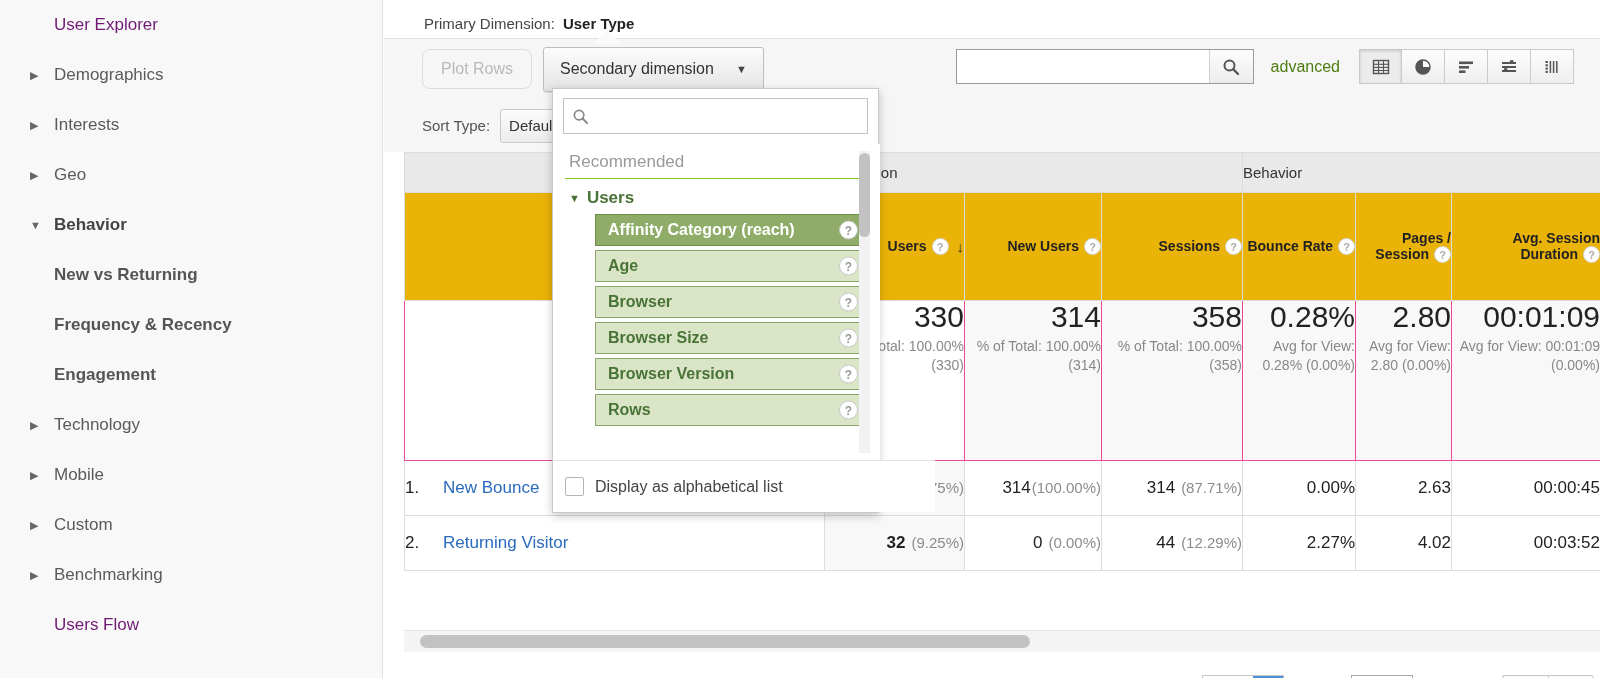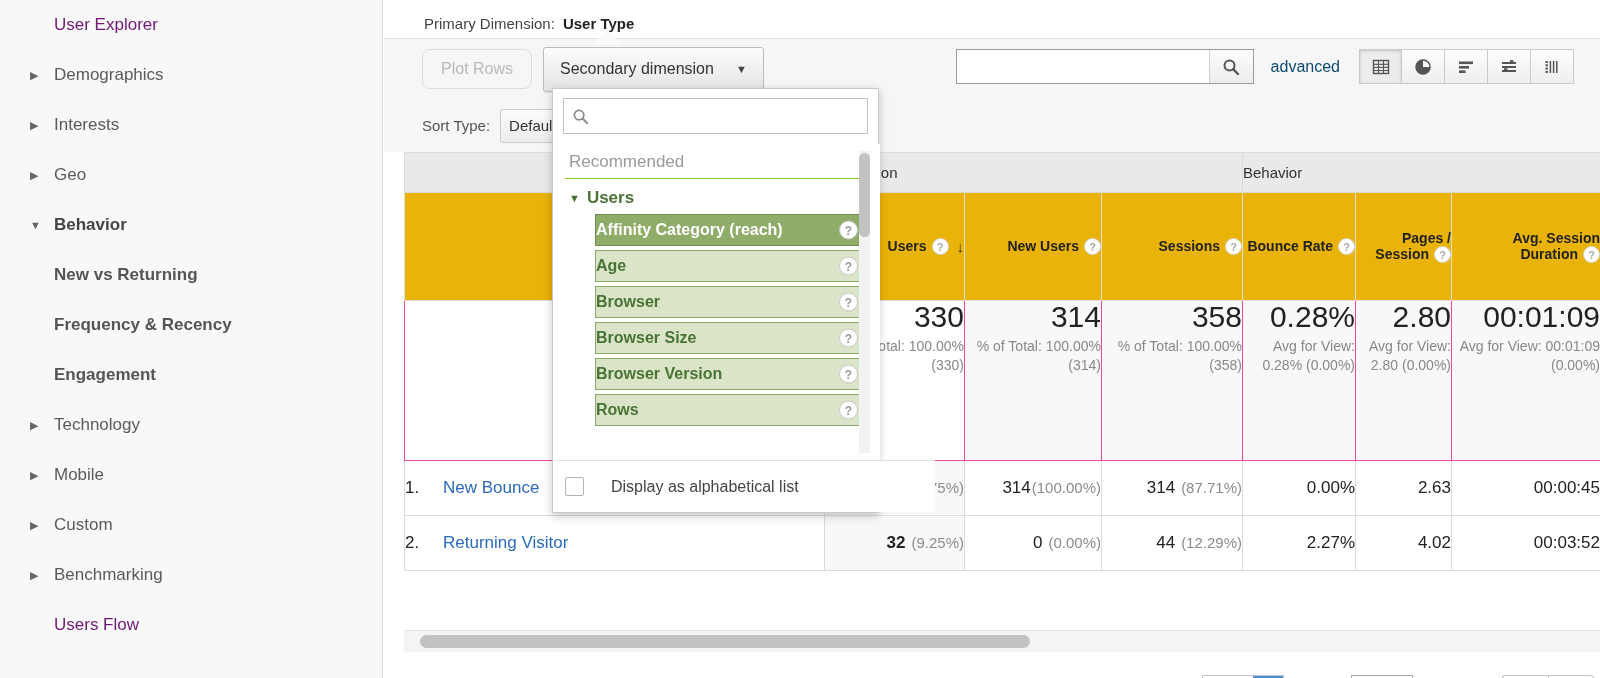--- a/index.html
+++ b/index.html
@@ -126,21 +126,21 @@
   }
   .search-btn {
     width: 44px; height: 33px;
     border-left: 1px solid #cfcfcf;
     background: linear-gradient(to bottom, #fdfdfd, #ececec);
     display: flex; align-items: center; justify-content: center;
     cursor: pointer;
   }
   #advanced-link {
     margin-left: 17px; margin-right: 19px;
-    font-size: 16px; color: #0c4a6e; cursor: pointer;
+    font-size: 16px; color: #4d7c0f; cursor: pointer;
   }
   .viewmode-group { display: flex; }
   .vm-btn {
     width: 43px; height: 35px;
     border: 1px solid #cacaca;
     border-left: none;
     background: linear-gradient(to bottom, #fdfdfd, #eeeeee);
     display: flex; align-items: center; justify-content: center;
     cursor: pointer;
   }
@@ -346,21 +346,21 @@
     cursor: pointer;
   }
   .dd-group .tri { font-size: 11px; margin-right: 7px; color: #4a7337; }
   .dd-item {
     position: relative;
     margin: 0 0 4px 30px;
     min-height: 32px;
     background: #d9e5c6;
     border: 1px solid #8aa86b;
     display: flex; align-items: center;
-    padding: 5px 36px 5px 0;
+    padding: 5px 36px 5px 12px;
     font-size: 16px; font-weight: bold; color: #4a7337;
     cursor: pointer;
     line-height: 1.22;
   }
   .dd-item.sel {
     background: #8fad69;
     border-color: #6f8e4d;
     color: #ffffff;
   }
   .dd-item .qmark {
@@ -383,21 +383,20 @@
     width: 11px; height: 84px;
     background: #c2c2c2; border-radius: 6px;
   }
   #dd-footer {
     position: absolute; left: 0; bottom: 0;
     width: 382px; height: 52px;
     border-top: 1px solid #e2e2e2;
     display: flex; align-items: center;
     padding-left: 12px;
     background: #fff;
-    gap: 16px;
   }
   .cbox {
     width: 19px; height: 19px;
     border: 1px solid #b4b4b4; background: #fff;
     border-radius: 2px; margin-right: 11px;
     cursor: pointer;
   }
   #dd-footer .cb-label { font-size: 16px; color: #444; }
   .icon-svg { display: block; }
 </style>

